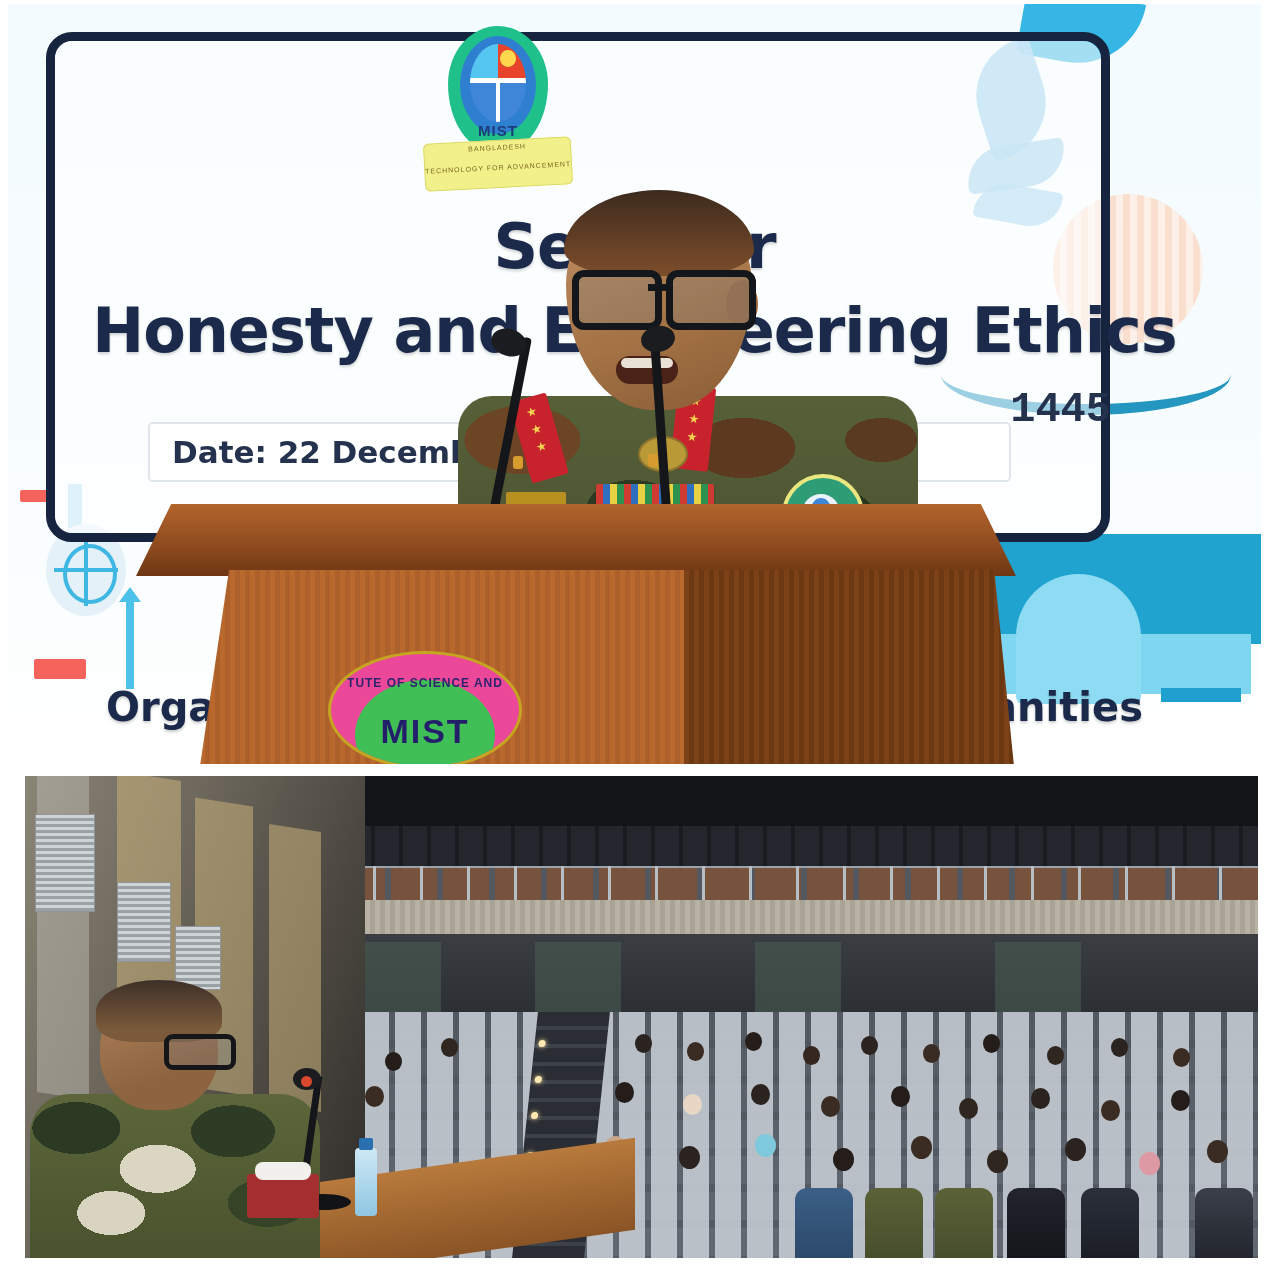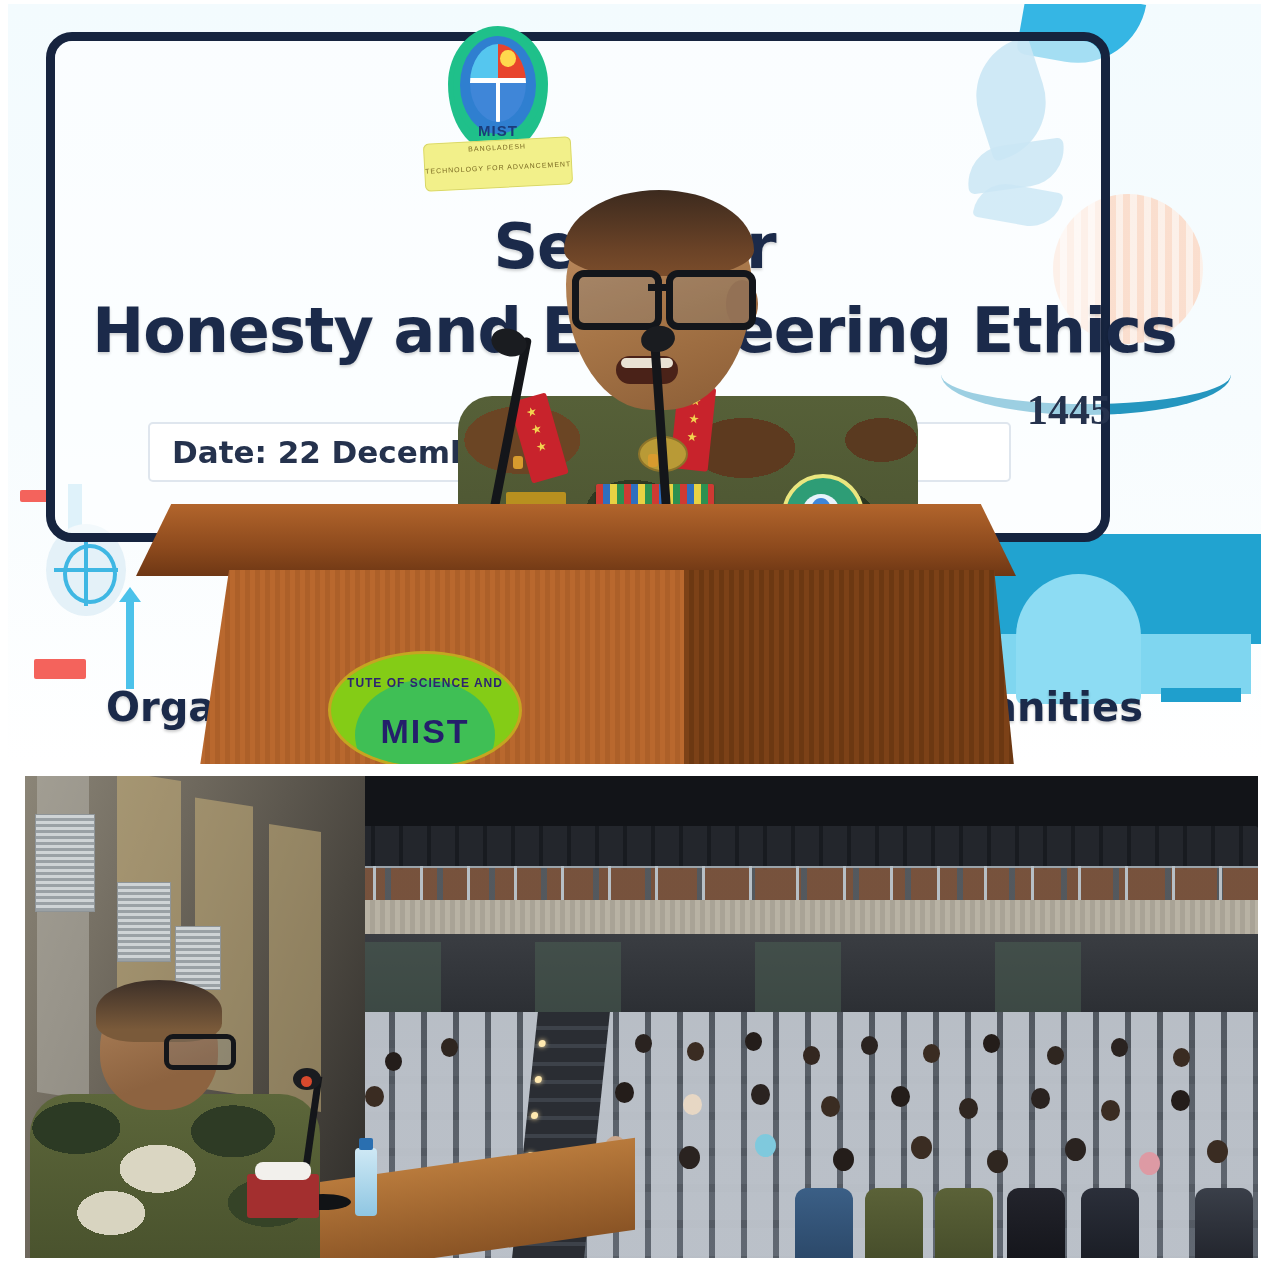--- a/index.html
+++ b/index.html
@@ -68,41 +68,41 @@
   .slide-title{position:absolute;left:0;right:0;top:206px;text-align:center;
      font-family:"DejaVu Sans",sans-serif;font-weight:700;font-size:62px;color:#1b2a4a;
      letter-spacing:-1px;text-shadow:0 2px 3px rgba(0,0,0,.18);}
   .slide-title2{position:absolute;left:0;right:0;top:290px;text-align:center;
      font-family:"DejaVu Sans",sans-serif;font-weight:700;font-size:62px;color:#1b2a4a;
      letter-spacing:-1px;text-shadow:0 2px 3px rgba(0,0,0,.18);}
   .slide-date{position:absolute;left:140px;top:418px;right:250px;height:56px;
      background:rgba(255,255,255,.85);border:2px solid #dfe6ee;border-radius:5px;}
   .slide-date span{position:absolute;left:22px;top:10px;font-family:"DejaVu Sans",sans-serif;
      font-weight:700;font-size:31px;color:#25324d;white-space:nowrap;}
-  .slide-hijri{position:absolute;right:150px;top:382px;font-family:Liberation Serif, serif;
+  .slide-hijri{position:absolute;right:150px;top:382px;font-family:Liberation Mono, monospace;
      font-weight:700;font-size:42px;color:#25324d;}
   .slide-org{position:absolute;left:98px;top:680px;font-family:"DejaVu Sans",sans-serif;
      font-weight:700;font-size:40px;color:#1b2a4a;text-shadow:0 2px 3px rgba(0,0,0,.2);white-space:nowrap;}
   .slide-org2{position:absolute;right:118px;top:680px;font-family:"DejaVu Sans",sans-serif;
      font-weight:700;font-size:40px;color:#1b2a4a;text-shadow:0 2px 3px rgba(0,0,0,.2);white-space:nowrap;}
 
   
   .podium{position:absolute;left:128px;top:500px;width:880px;height:262px;}
   .podium .top{position:absolute;left:0;top:0;width:880px;height:72px;
      background:linear-gradient(180deg,#b2652c 0%,#8d4a1d 60%,#6e3714 100%);
      clip-path:polygon(4% 0,96% 0,100% 100%,0 100%);
      box-shadow:0 3px 6px rgba(0,0,0,.35);}
   .podium .face{position:absolute;left:64px;top:66px;width:484px;height:196px;
      background:repeating-linear-gradient(90deg,#b9682e 0 5px,#ad6029 5px 10px);
      clip-path:polygon(6% 0,100% 0,100% 100%,0 100%);}
   .podium .sideface{position:absolute;left:548px;top:66px;width:330px;height:196px;
      background:repeating-linear-gradient(90deg,#7c4117 0 5px,#6c3812 5px 10px);
      clip-path:polygon(0 0,94% 0,100% 100%,0 100%);}
   .podium .seal{position:absolute;left:195px;top:150px;width:188px;height:112px;border-radius:50%;
-     background:#84cc16;overflow:hidden;box-shadow:0 0 0 3px #c6a521;}
+     background:#ec4899;overflow:hidden;box-shadow:0 0 0 3px #c6a521;}
   .podium .seal .inner{position:absolute;left:24px;top:26px;width:140px;height:110px;border-radius:50%;background:#3fbf55;}
   .podium .seal .txt{position:absolute;left:0;right:0;top:22px;text-align:center;font-size:12px;font-weight:700;
      color:#2d2470;letter-spacing:1px;}
   .podium .seal .mono{position:absolute;left:0;right:0;top:58px;text-align:center;font-size:34px;font-weight:700;color:#241f6b;letter-spacing:2px;}
 
   
   .mic{position:absolute;background:#14161a;border-radius:4px;}
   .mic-a{left:498px;top:332px;width:9px;height:178px;transform:rotate(11deg);}
   .mic-a-head{position:absolute;left:483px;top:325px;width:36px;height:27px;border-radius:50%;background:#1a1c20;transform:rotate(18deg);}
   .mic-b{left:648px;top:330px;width:9px;height:180px;transform:rotate(-4deg);}

